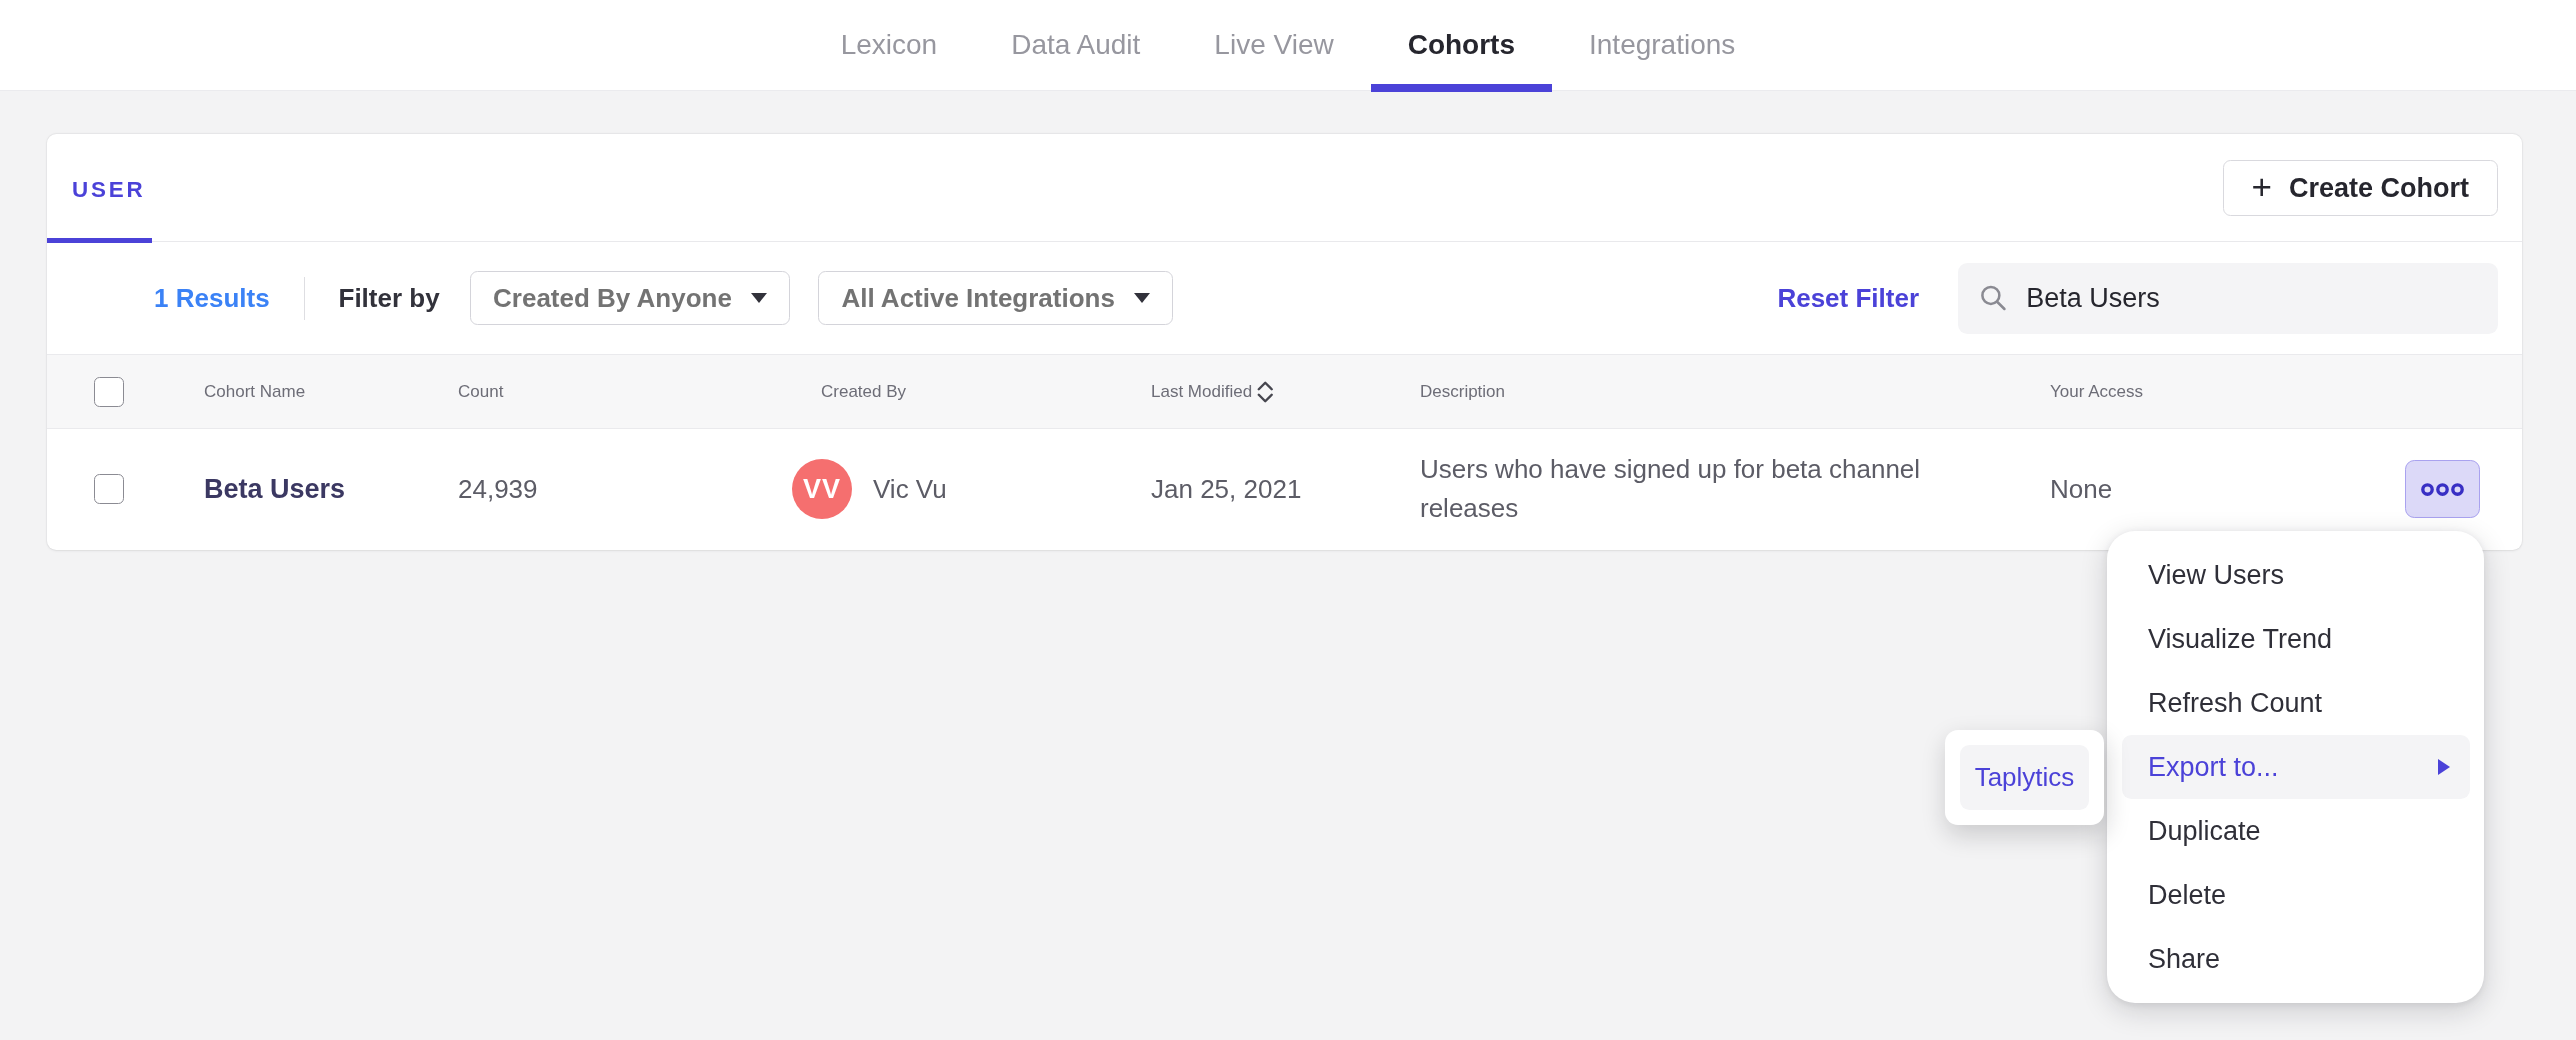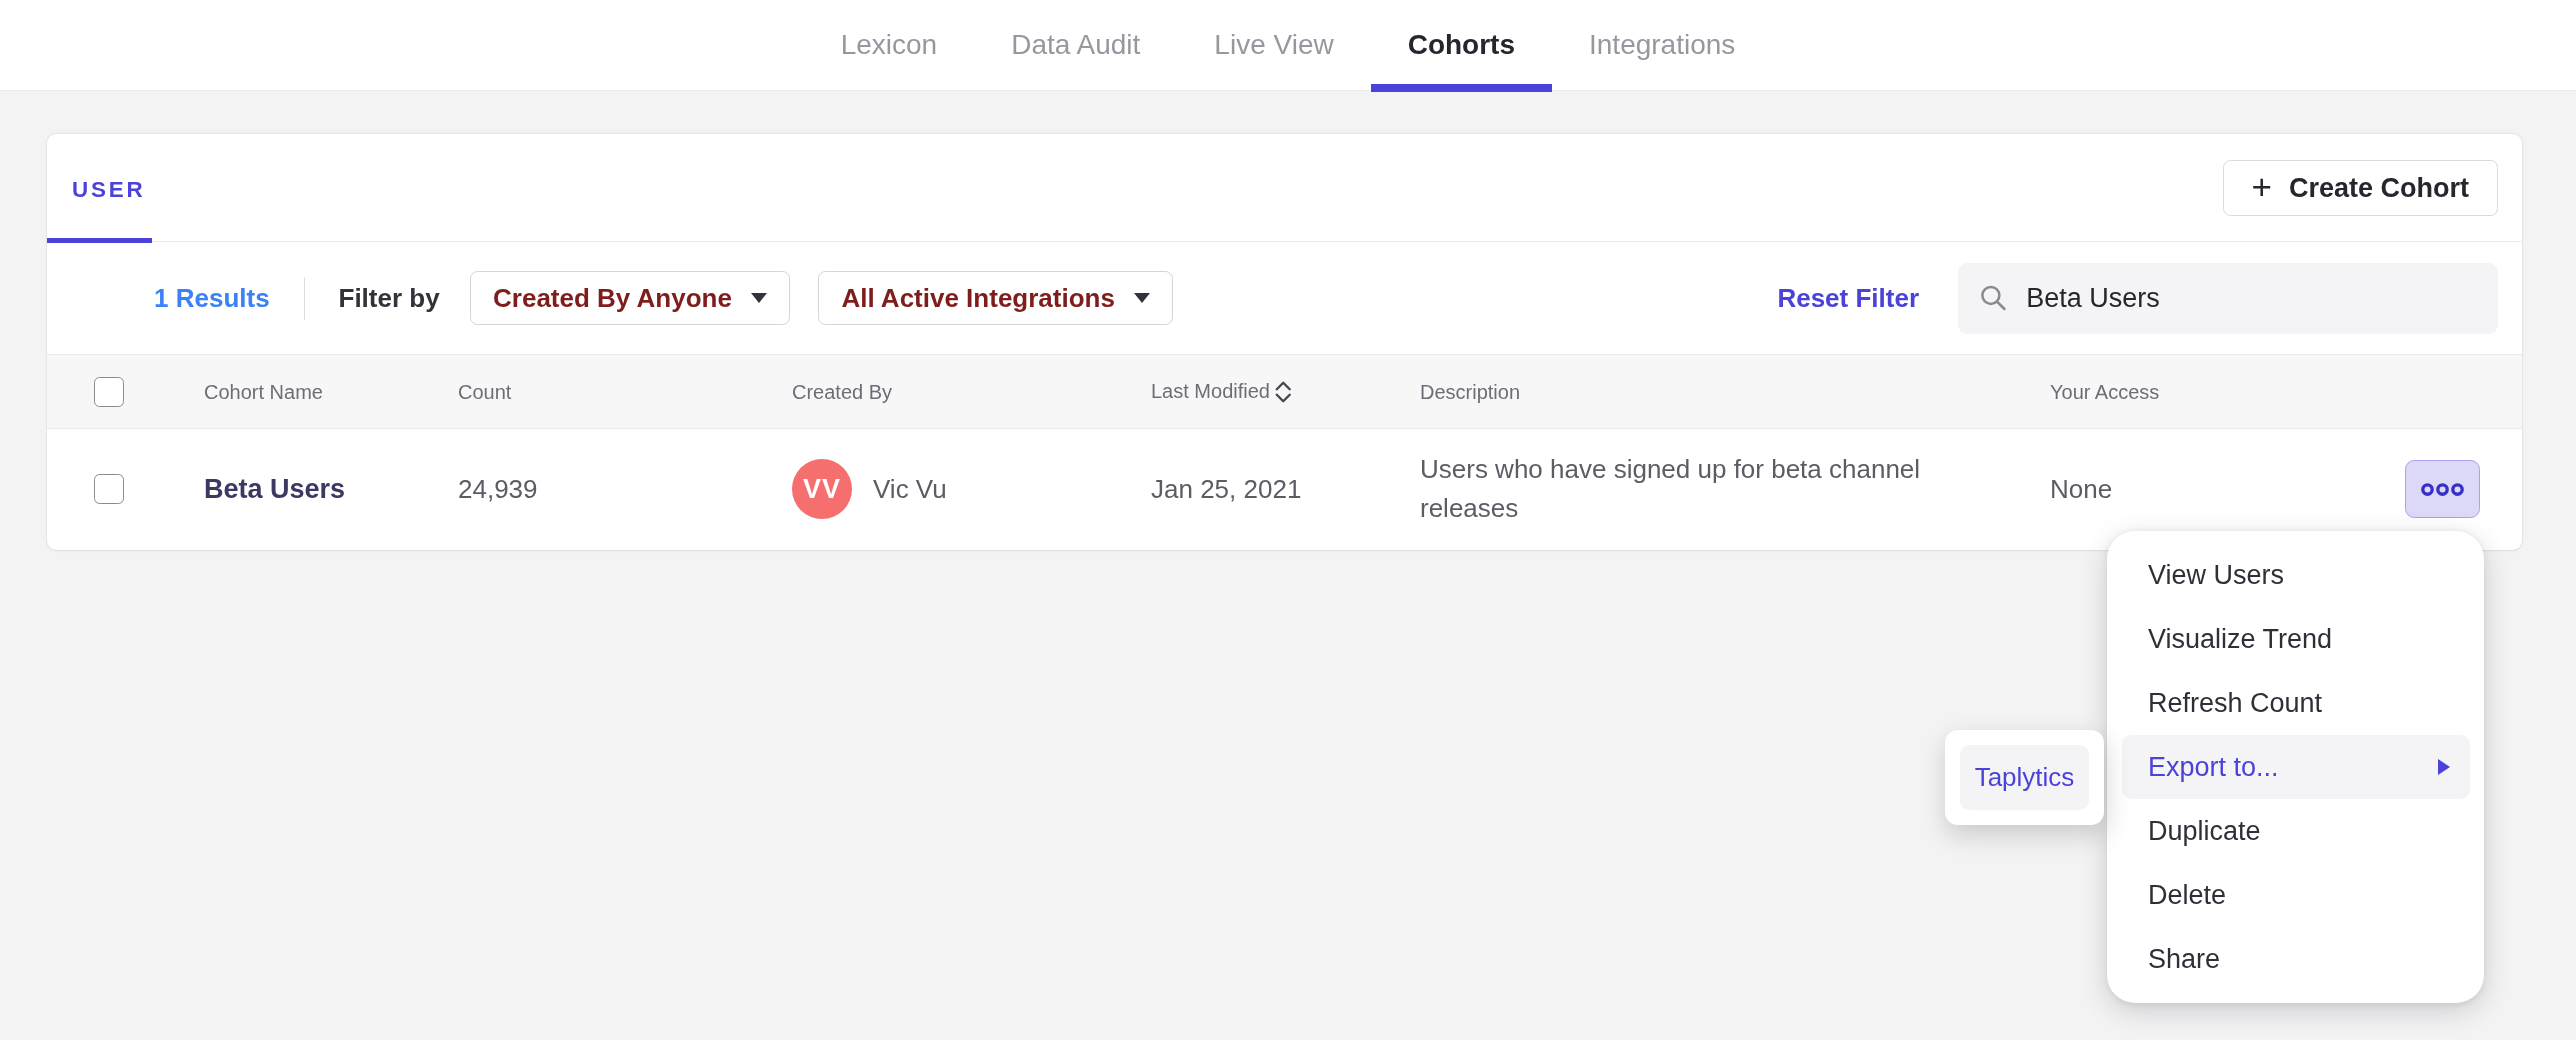--- a/index.html
+++ b/index.html
@@ -24,41 +24,41 @@
               gap:17px;padding:0 28px;border:0.9px solid #d9d9de;border-radius:7.5px;background:#fff;
               font-size:27px;font-weight:600;color:#26262e;cursor:pointer;box-sizing:border-box;}
   .plus-glyph{font-size:35px;font-weight:400;line-height:1;margin-top:-3.7px;color:#26262e;}
 
   
   .filter-row{position:relative;height:112px;display:flex;align-items:center;padding:0 24px 0 107px;}
   .results{font-size:26px;font-weight:600;color:#3b82f6;white-space:nowrap;}
   .vdiv{width:0.9px;height:43px;background:#dedee2;margin:0 34px;}
   .filter-by{font-size:26px;font-weight:600;color:#32323b;margin-right:30px;white-space:nowrap;}
   .dd{height:54px;border:0.9px solid #d4d4da;border-radius:7.5px;display:flex;align-items:center;gap:18.7px;
-      padding:0 22.4px;font-size:26px;font-weight:600;color:#7f1d1d;margin-right:28px;cursor:pointer;
+      padding:0 22.4px;font-size:26px;font-weight:600;color:#737373;margin-right:28px;cursor:pointer;
       white-space:nowrap;box-sizing:border-box;background:#fff;}
   .caret{width:0;height:0;border-left:8.4px solid transparent;border-right:8.4px solid transparent;
          border-top:10.3px solid #32323b;}
   .spacer{flex:1;}
   .reset{font-size:26px;font-weight:600;color:#4b42d8;margin-right:39px;cursor:pointer;white-space:nowrap;}
   .search{width:540px;height:71px;background:#f4f4f6;border-radius:9.3px;display:flex;align-items:center;
           padding:0 20.5px;gap:17px;box-sizing:border-box;}
   .search input{border:none;background:transparent;outline:none;font-size:27px;color:#26262e;
                 font-family:inherit;width:100%;}
 
   
   .thead{position:relative;height:75px;background:#f7f7f8;border-top:0.9px solid #eaeaed;
-         border-bottom:0.9px solid #eaeaed;font-size:20px;color:#6d6d77;box-sizing:border-box;}
+         border-bottom:0.9px solid #eaeaed;font-size:17px;color:#6d6d77;box-sizing:border-box;}
   .trow{position:relative;height:120px;font-size:26px;color:#5c5c66;}
   .cell{position:absolute;top:50%;transform:translateY(-50%);white-space:nowrap;}
   .cb{position:absolute;left:47px;top:50%;transform:translateY(-50%);width:30px;height:30px;
       border:1.9px solid #8b8b93;border-radius:5.6px;background:#fff;box-sizing:border-box;cursor:pointer;}
   .c-name{left:157px;}
   .c-count{left:411px;width:227px;}
-  .c-creator{left:745px;}
+  .c-creator{left:774px;}
   .c-modified{left:1104px;display:flex;align-items:center;gap:3px;}
   .c-desc{left:1373px;}
   .c-access{left:2003px;}
   .row-name{font-size:27px;font-weight:700;color:#3b3862;cursor:pointer;}
   .avatar{position:absolute;left:745px;top:50%;transform:translateY(-50%);width:60px;height:60px;
           border-radius:50%;background:#f56f6f;color:#fff;display:flex;align-items:center;
           justify-content:center;font-size:27px;font-weight:700;letter-spacing:0.9px;}
   .creator-name{left:826px;}
   .desc{left:1373px;width:560px;white-space:normal;line-height:39px;}
   .menu-btn{position:absolute;left:2358px;top:50%;transform:translateY(-50%);width:75px;height:58px;

